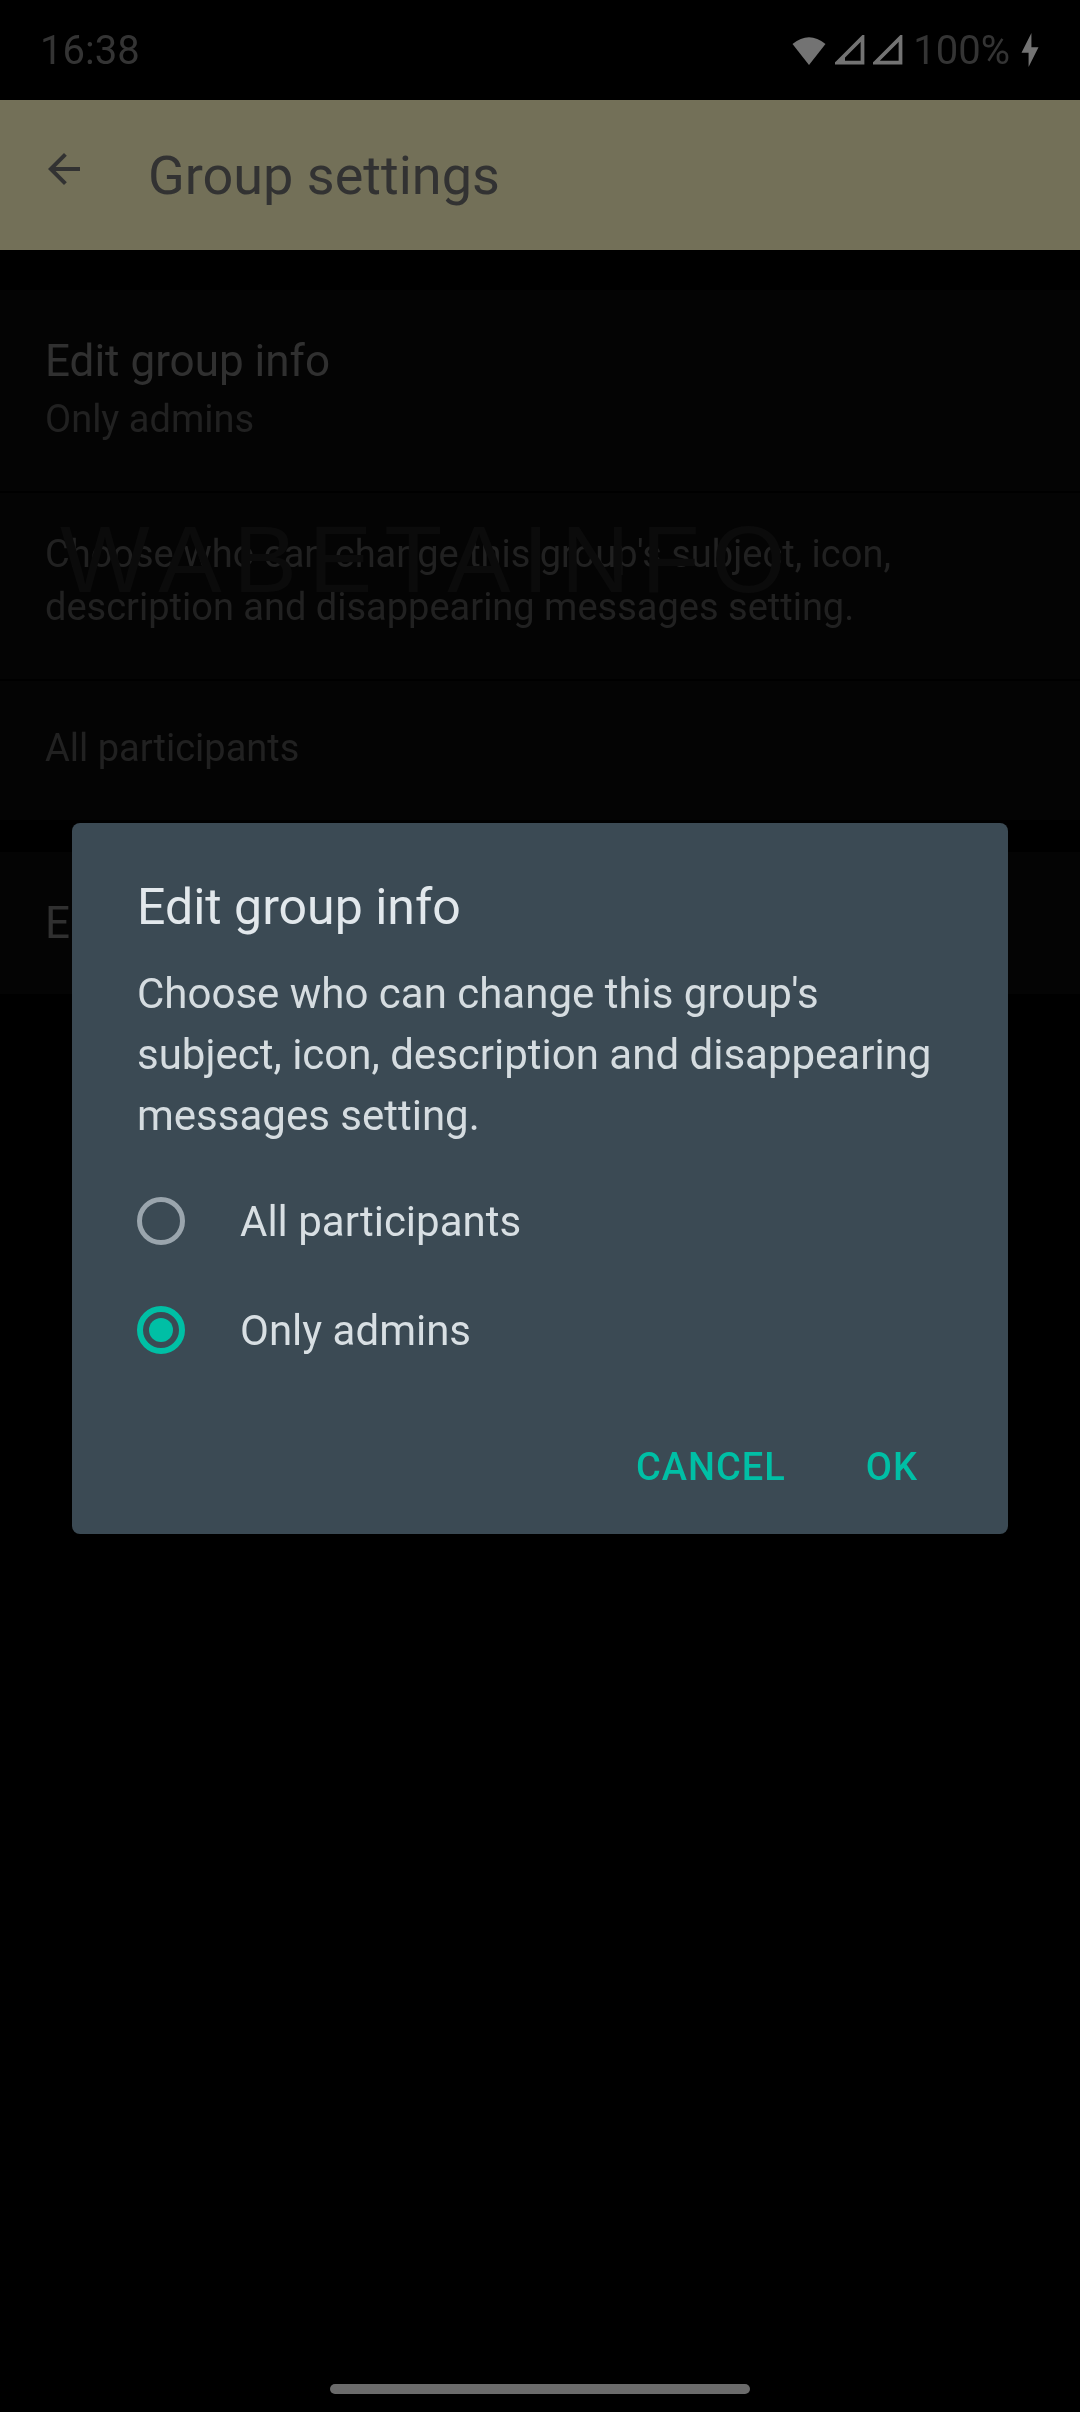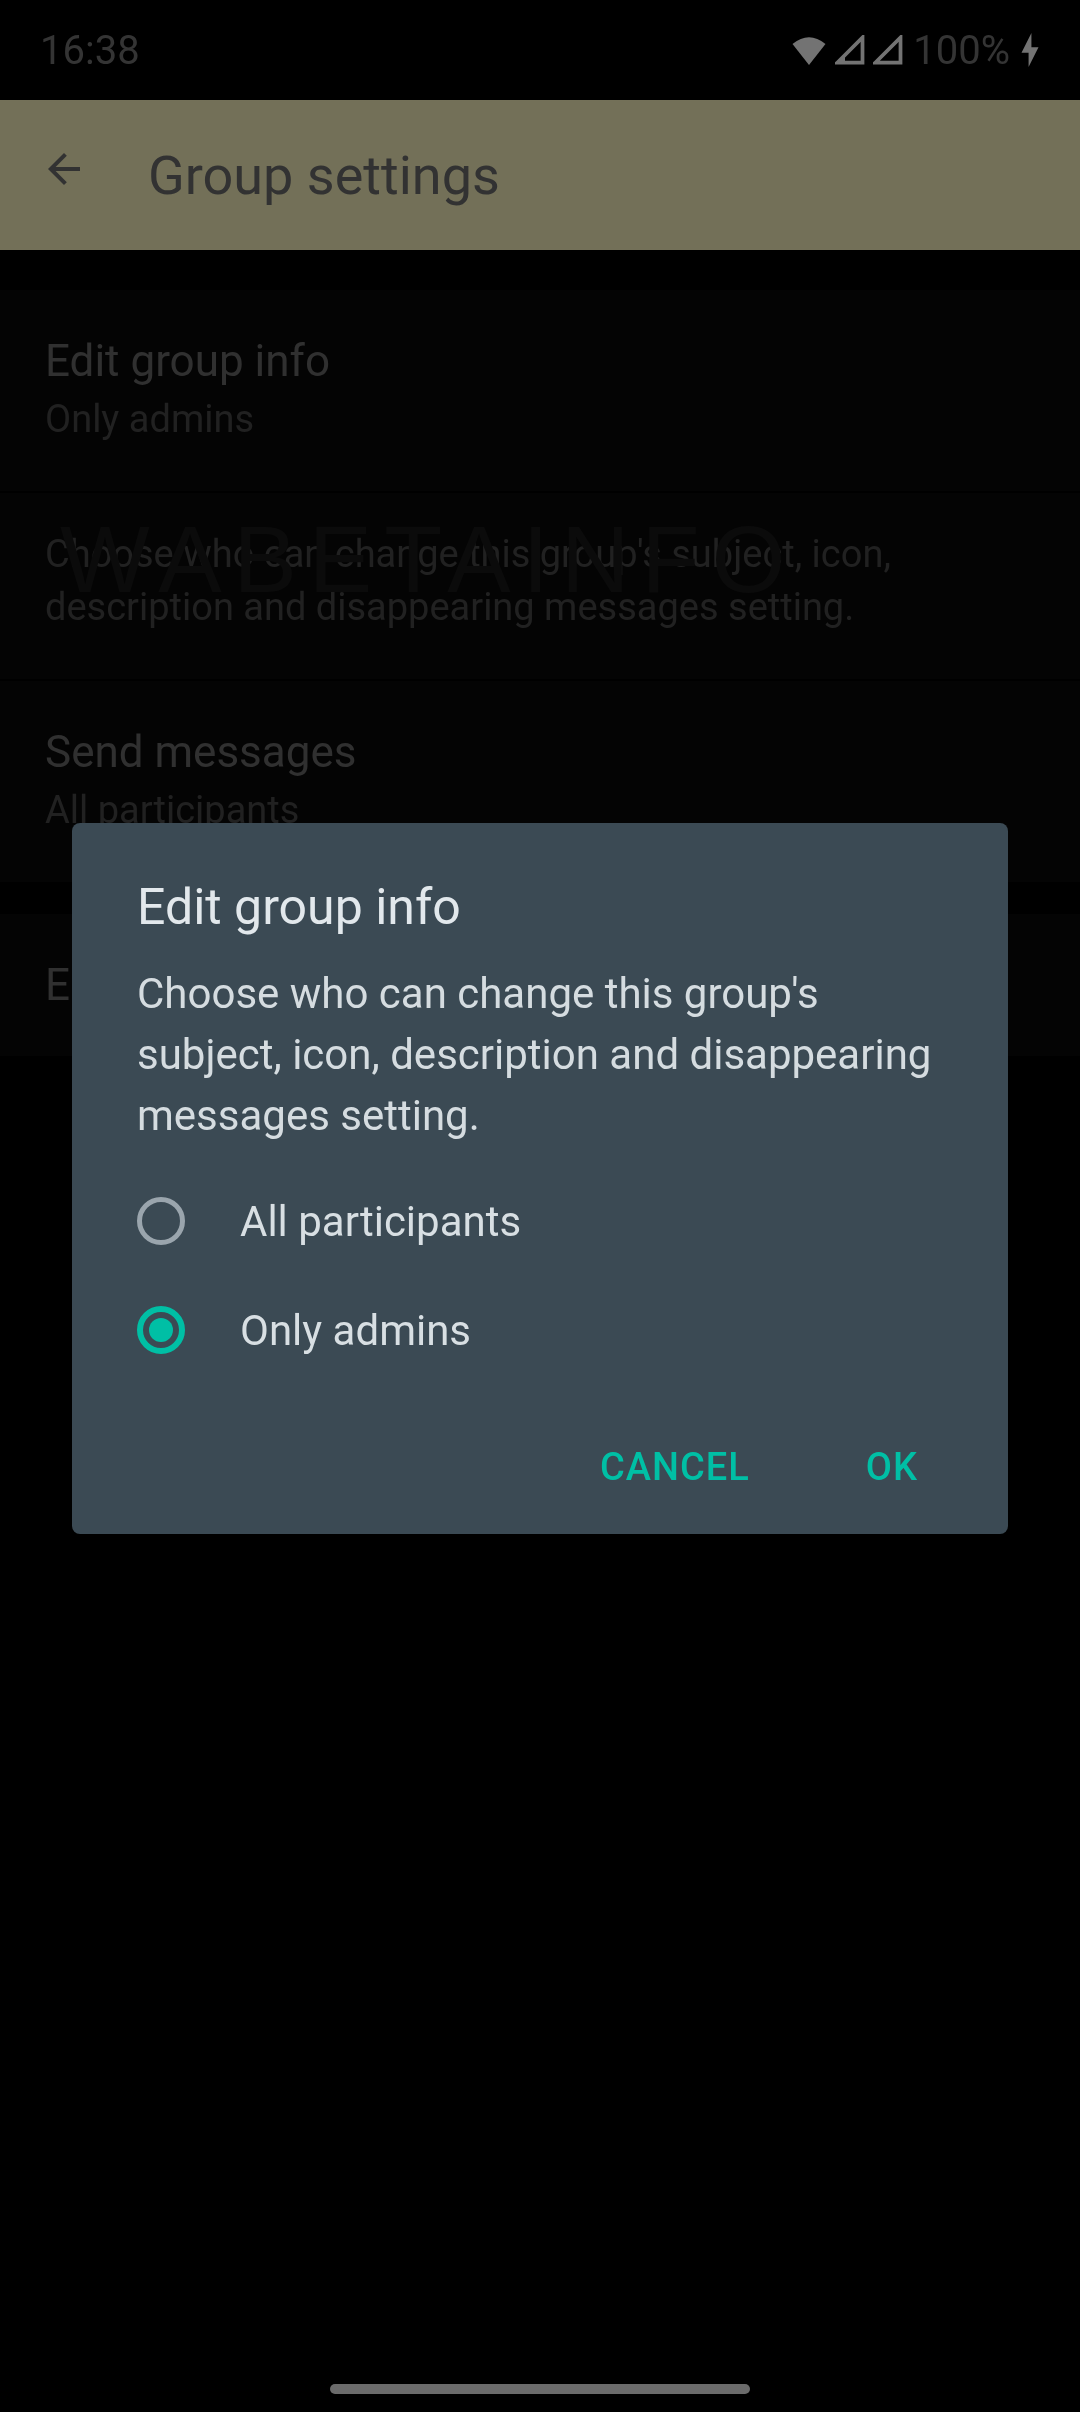--- a/index.html
+++ b/index.html
@@ -169,21 +169,21 @@
       border-radius: 50%;
     }
     .radio-label {
       color: #d8dfe3;
       font-size: 42px;
       font-weight: 400;
     }
     .dialog-actions {
       display: flex;
       justify-content: flex-end;
-      gap: 116px;
+      gap: 80px;
       padding-right: 25px;
     }
     .dialog-button {
       color: #00bfa5;
       font-size: 38px;
       font-weight: 500;
       letter-spacing: 1px;
       background: none;
       border: none;
       cursor: pointer;
@@ -242,21 +242,20 @@
 
 <div style="height: 40px;"></div>
 
 <div class="settings-list">
   <div class="setting-item tall">
     <div class="setting-title">Edit group info</div>
     <div class="setting-subtitle">Only admins</div>
   </div>
   <div class="setting-description">Choose who can change this group's subject, icon, description and disappearing messages setting.</div>
   <div class="setting-item tall">
-    <div class="setting-title">Send messages</div>
     <div class="setting-subtitle">All participants</div>
   </div>
   <div style="height: 30px;"></div>
   <div class="partial-item">E</div>
 </div>
 
 <div class="watermark watermark1">WABETAINFO</div>
 <div class="watermark watermark2">WABETAINFO</div>
 
 <div class="dimmed-overlay"></div>

